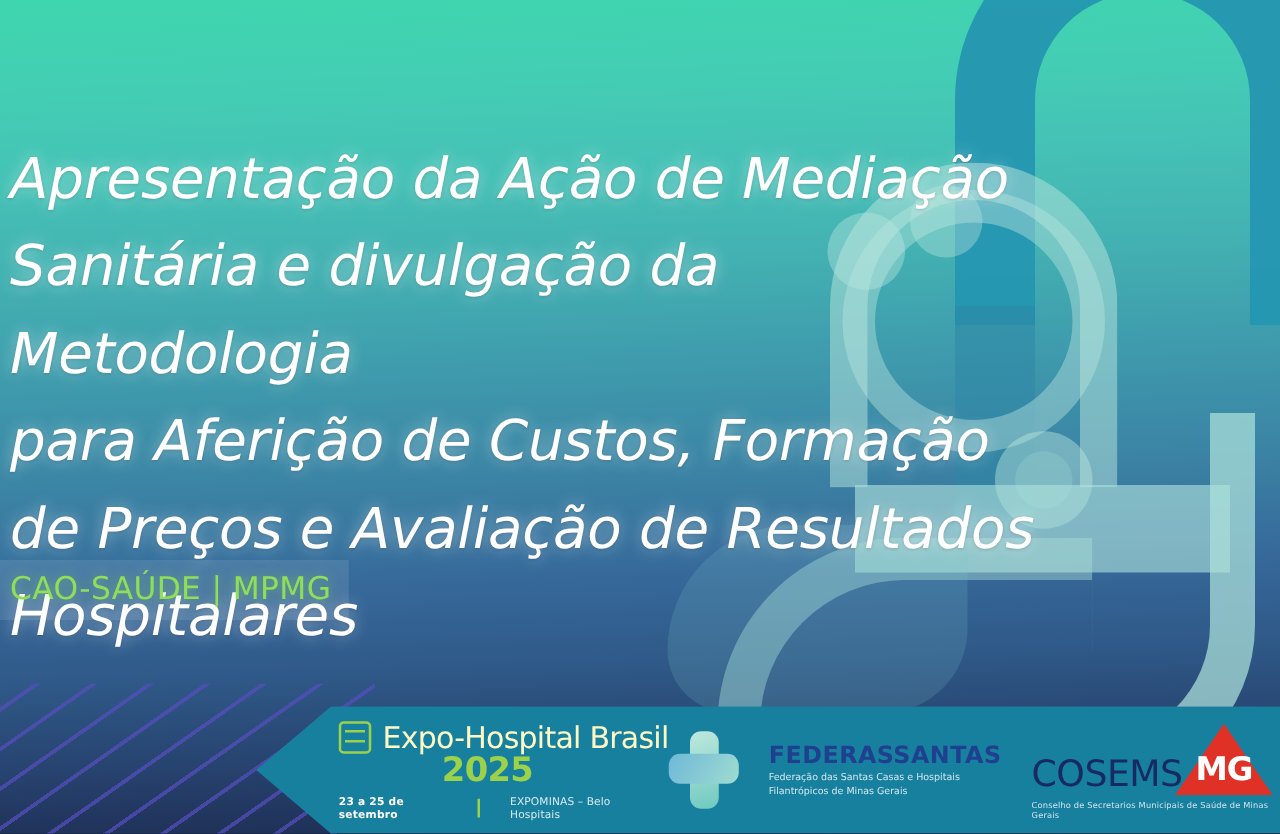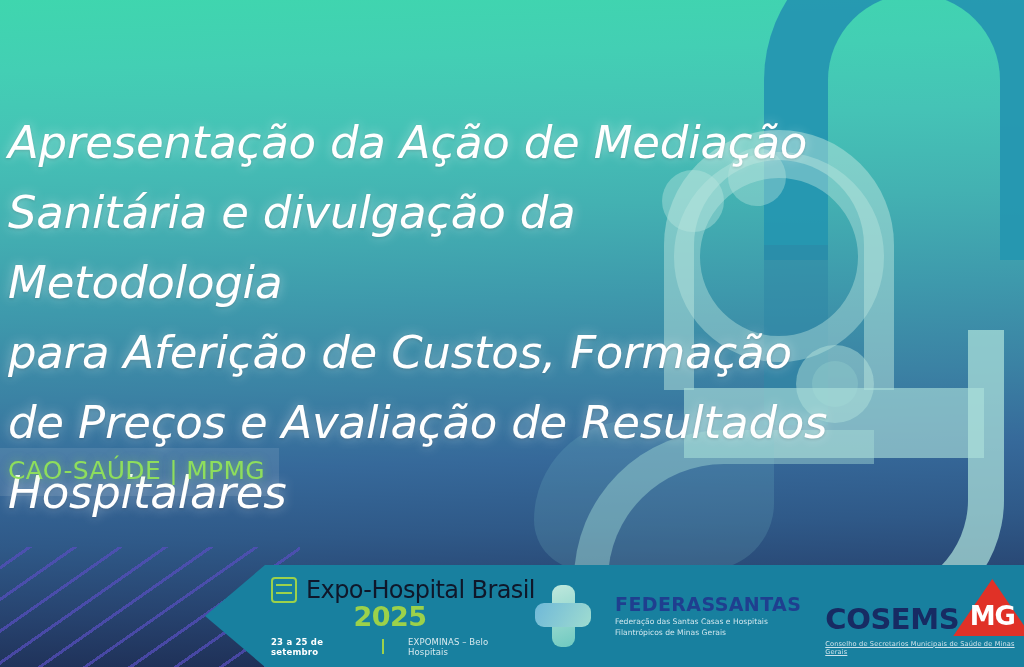--- a/index.html
+++ b/index.html
@@ -152,21 +152,21 @@
     width:26px; height:26px; flex:none;
     border:2.5px solid #9cd14a; border-radius:4px;
     position:relative;
   }
   .expo-ico:before, .expo-ico:after{
     content:""; position:absolute; left:3px; right:3px; height:2.5px;
     background:#9cd14a;
   }
   .expo-ico:before{ top:5px; }
   .expo-ico:after{ top:13px; }
-  .expo-name{ color:#0f172a; font-size:24px; letter-spacing:-.6px; white-space:nowrap; }
+  .expo-name{ color:#fef9c3; font-size:24px; letter-spacing:-.6px; white-space:nowrap; }
   .expo-year{
     color:#9cd14a; font-size:27px; font-weight:700;
     text-align:center; letter-spacing:-.5px; margin-top:-3px; padding-right:4px;
   }
   .expo-foot{ display:flex; align-items:center; gap:24px; margin-top:5px; font-size:8.5px; }
   .expo-foot b{ color:#ffffff; font-weight:700; letter-spacing:.2px; }
   .expo-sep{ width:2px; height:15px; background:#9cd14a; }
   .expo-foot span{ color:#d7e9ee; letter-spacing:.1px; }
 
   
@@ -182,35 +182,35 @@
     content:""; position:absolute; left:0; top:18px; width:56px; height:24px;
     background:linear-gradient(120deg,#6fb8d8,#9fdcd0); border-radius:9px;
   }
   .fed-txt{ line-height:1.08; }
   .fed-name{ color:#1f3f8f; font-size:19px; font-weight:700; letter-spacing:.4px; }
   .fed-sub{ color:#cfe6ee; font-size:7.6px; line-height:1.45; margin-top:1px; white-space:pre-line;}
 
   
   .logo-cos{ position:relative; margin-left:24px; }
   .cos-row{ display:flex; align-items:center; position:relative; }
-  .cos-name{ color:#172b63; font-size:29px; font-weight:700; letter-spacing:-.4px;margin-top:22px; }
+  .cos-name{ color:#172b63; font-size:29px; font-weight:400; letter-spacing:-.4px;margin-top:22px; }
   .cos-tri{
     position:relative; width:78px; height:62px; margin-left:-6px;
   }
   .cos-tri-shape{
     position:absolute; inset:0;
     background:#e03127;
     clip-path:polygon(50% 4%, 100% 96%, 0 96%);
   }
   .cos-mg{
     position:absolute; left:0; right:0; top:24px;
     text-align:center; color:#ffffff;
     font-size:26px; font-weight:700; letter-spacing:-1px;
   }
-  .cos-sub{ color:#cfe3ec; font-size:6.6px; letter-spacing:.15px; margin-top:1px;text-decoration:underline; }
+  .cos-sub{ color:#cfe3ec; font-size:6.6px; letter-spacing:.15px; margin-top:1px; }
 </style>
 </head>
 <body>
 
 <div id="slide">
 
   <div class="deco band-dark"></div>
   <div class="deco band-dark2"></div>
 
   <div class="deco ear-2"></div>

